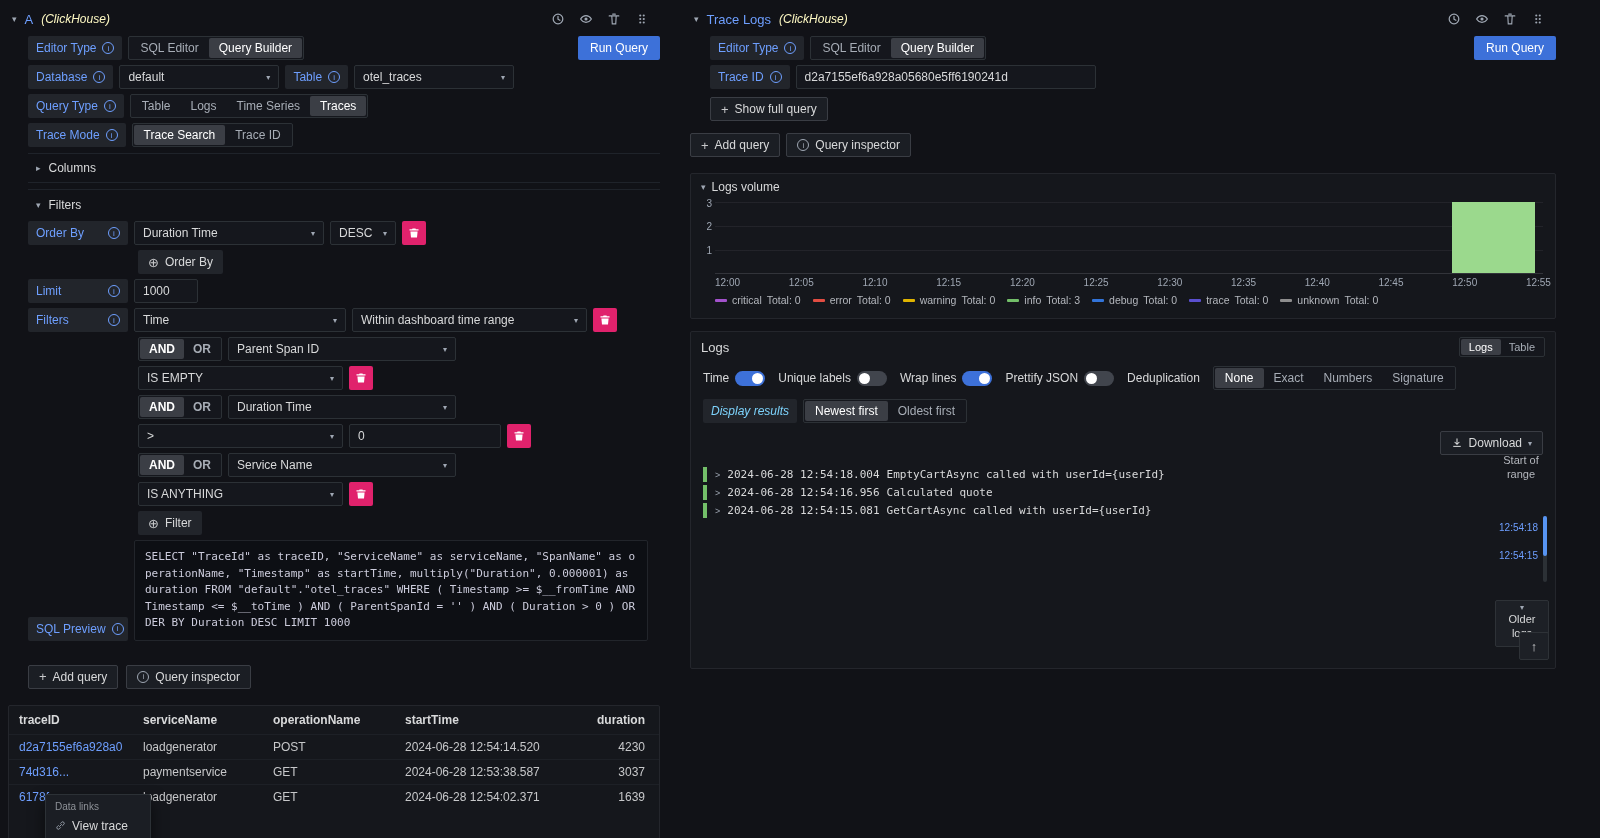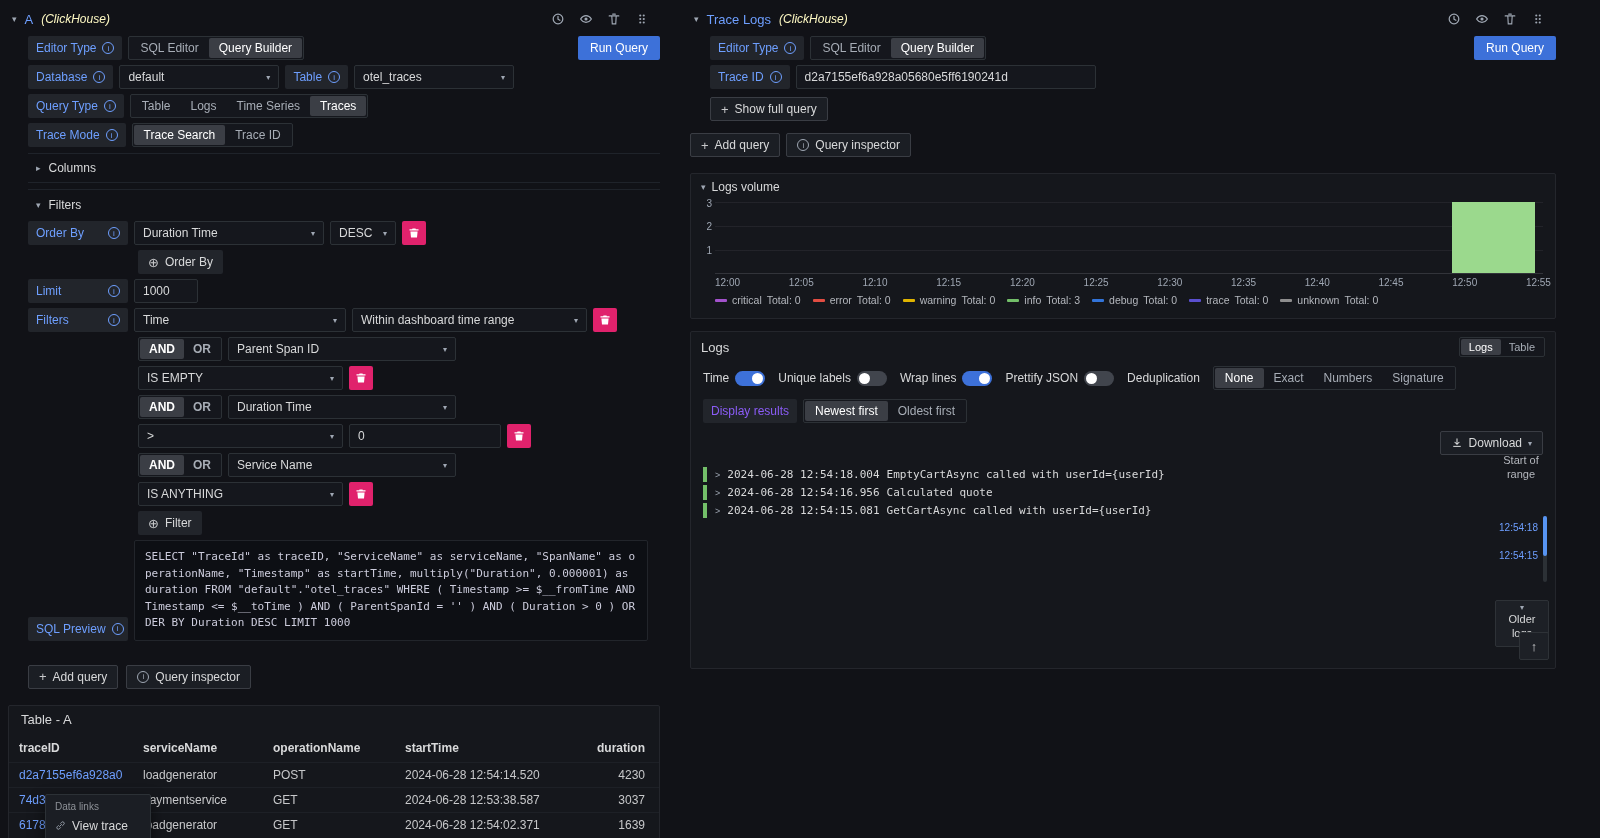--- a/index.html
+++ b/index.html
@@ -19,21 +19,21 @@
   .hicon { width:16px; height:16px; color:#9fa7b3; display:flex; align-items:center; justify-content:center; cursor:pointer; }
   .hicon svg { width:14px; height:14px; }
 
   .editor { padding:4px 0 0 20px; }
   .row { display:flex; align-items:center; gap:6px; margin-bottom:5px; }
   .push { margin-left:auto; }
   .indent { margin-left:110px; }
 
   .chip { display:inline-flex; align-items:center; gap:6px; height:24px; padding:0 8px; background:#22252b; color:#6e9fff; border-radius:2px; white-space:nowrap; }
   .chip.w96 { width:100px; justify-content:space-between; }
-  .chip.neutral { color:#8b5cf6; }
+  .chip.neutral { color:#7dd3fc;font-style:italic; }
   .info { width:12px; height:12px; border:1px solid currentColor; border-radius:50%; font-size:8px; display:inline-flex; align-items:center; justify-content:center; flex:none; }
 
   .select { display:inline-flex; align-items:center; justify-content:space-between; height:24px; padding:0 8px; background:#15171d; border:1px solid #2c3136; border-radius:2px; color:#d8d9da; cursor:pointer; white-space:nowrap; }
   .select .sc { color:#9fa7b3; font-size:8px; margin-left:8px; }
   .input { height:24px; padding:0 8px; background:#15171d; border:1px solid #2c3136; border-radius:2px; color:#d8d9da; font:12px "Liberation Sans","DejaVu Sans",sans-serif; }
   .w64{width:64px}.w66{width:66px}.w152{width:152px}.w160{width:160px}.w190{width:190px}.w205{width:205px}.w212{width:212px}.w228{width:228px}.w235{width:235px}.w300{width:300px}
 
   .rgroup { display:inline-flex; align-items:center; background:#15171d; border:1px solid #2c3136; border-radius:2px; padding:1px; height:24px; }
   .rgroup .opt { padding:0 10px; height:20px; line-height:20px; color:#a7adb6; border-radius:2px; cursor:pointer; white-space:nowrap; }
   .rgroup .opt.active { background:#3b3e45; color:#fff; font-weight:500; }
@@ -362,21 +362,20 @@
             <span>Add query</span>
           </button>
         <button class="btn secondary">
             <span class="binfo">i</span>
             <span>Query inspector</span>
           </button>
       </div>
     </div>
 
     <div class="panel table-panel">
-      <div class="ptitle">Table - A</div>
       <table class="ttable">
         <thead>
           <tr>
             <th class="c1">traceID</th>
             <th class="c2">serviceName</th>
             <th class="c3">operationName</th>
             <th class="c4">startTime</th>
             <th class="c5">duration</th>
           </tr>
         </thead>

